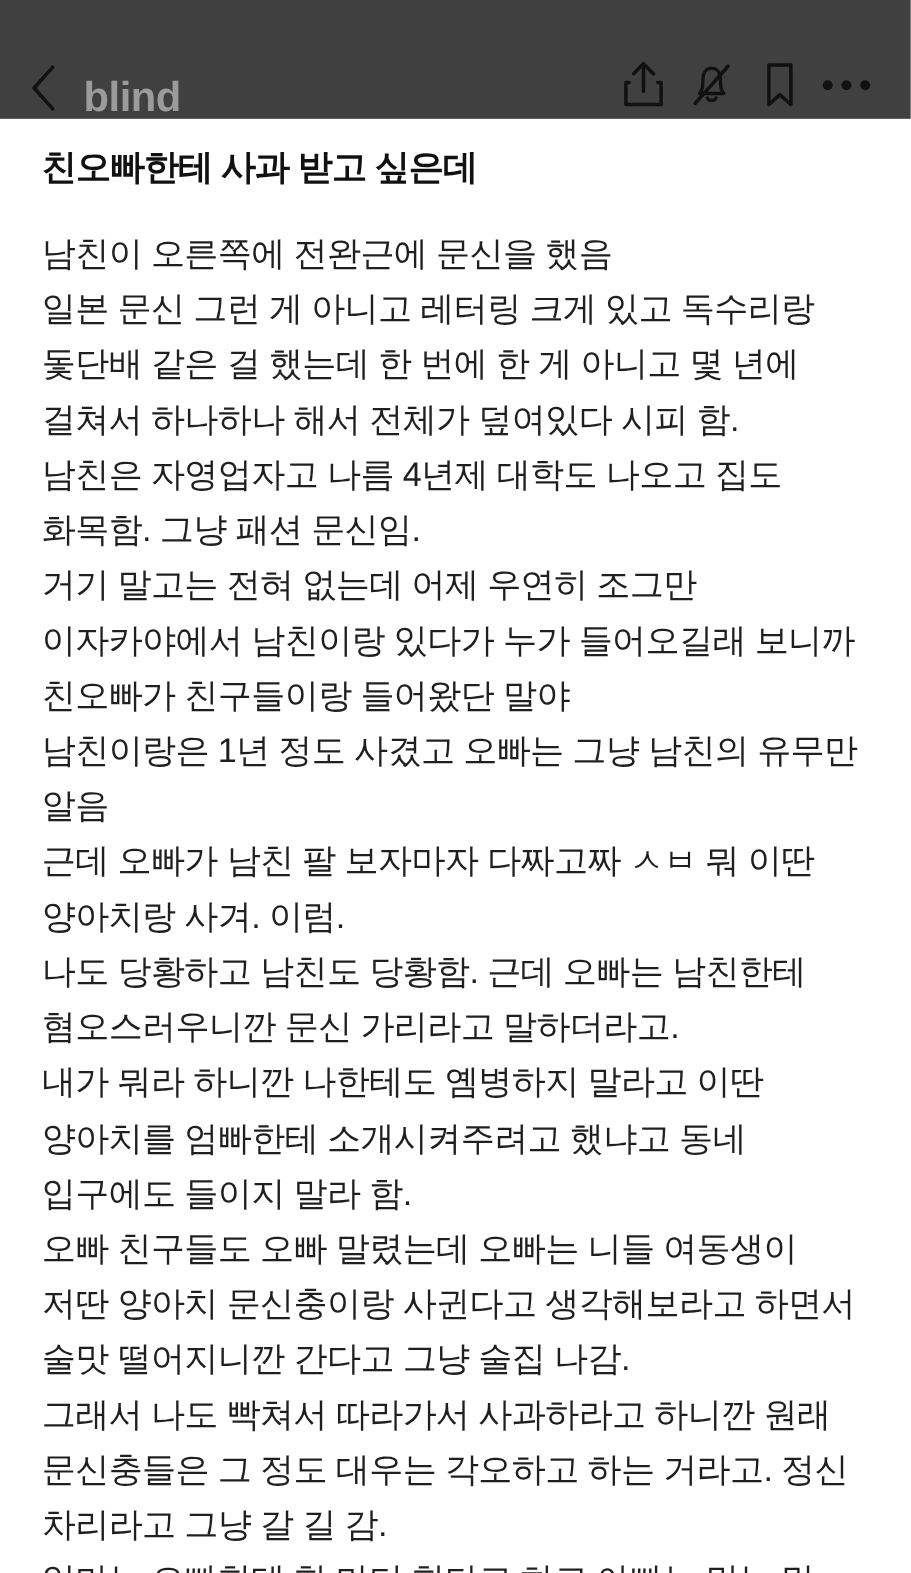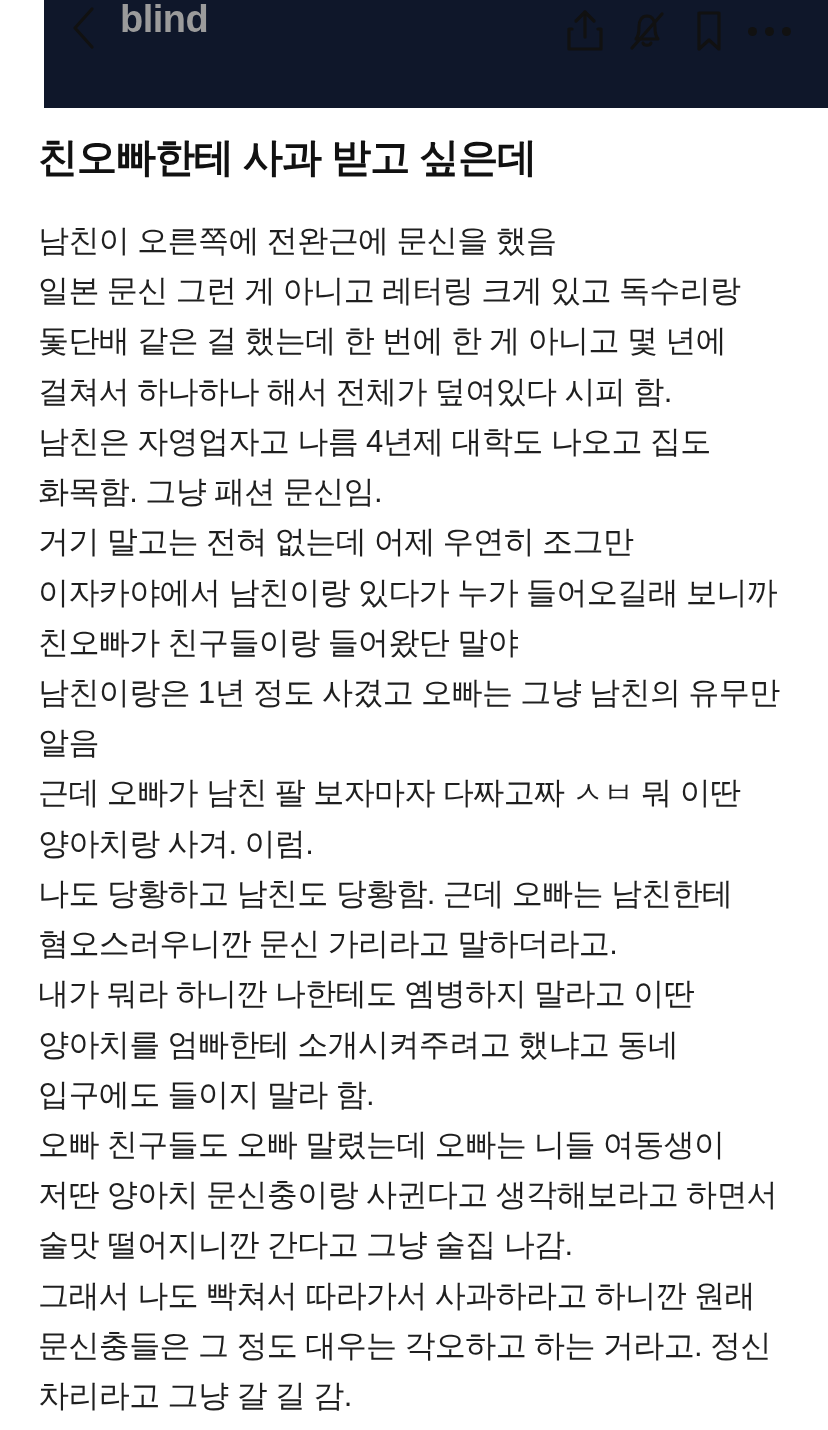--- a/index.html
+++ b/index.html
@@ -13,24 +13,23 @@
     height: 1430px;
     font-family: "Liberation Sans", "DejaVu Sans", sans-serif;
     color: #1a1a1a;
     overflow: hidden;
   }
 
   
   .topbar {
     height: 108px;
     display: flex;
-    align-items: flex-start;
+    align-items: flex-end;
     padding: 0 30px 0 26px;
-    background: #0f172a;
-    margin-left: 44px;
+    background: #404040;
   }
   .back-btn {
     width: 44px;
     height: 56px;
     display: flex;
     align-items: center;
     justify-content: flex-start;
     cursor: pointer;
     flex: 0 0 auto;
   }
@@ -53,21 +52,21 @@
     cursor: pointer;
     flex: 0 0 auto;
   }
   .icon-btn.more { width: 58px; }
 
   
   .article {
     padding: 24px 38px 0 38px;
   }
   .title {
-    font-size: 40px;
+    font-size: 32px;
     font-weight: 700;
     color: #111111;
     letter-spacing: -1px;
     line-height: 1.25;
     margin: 0 0 34px 0;
   }
   .body-text {
     font-size: 31px;
     line-height: 1.62;
     color: #1f1f1f;

